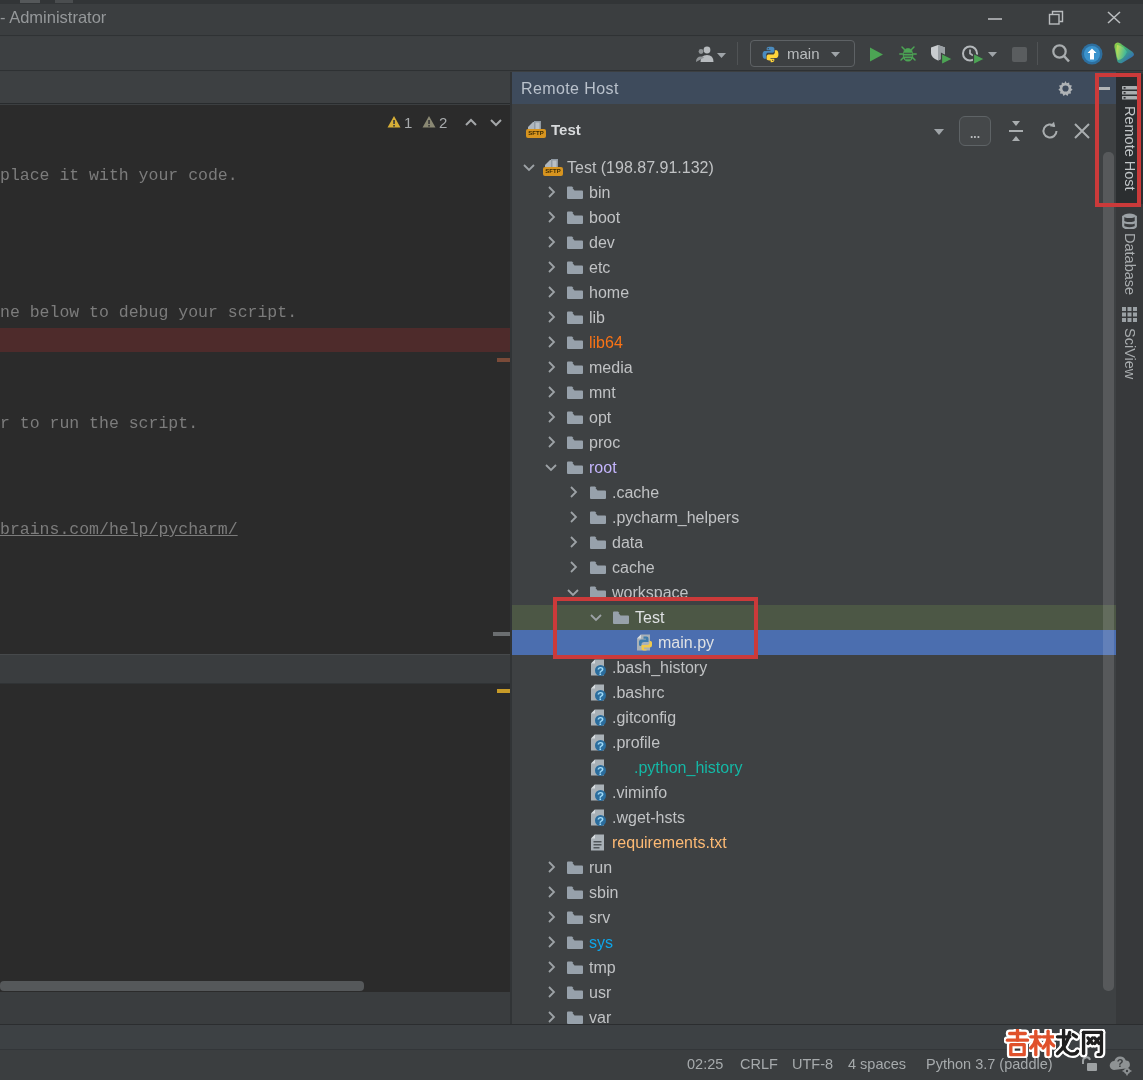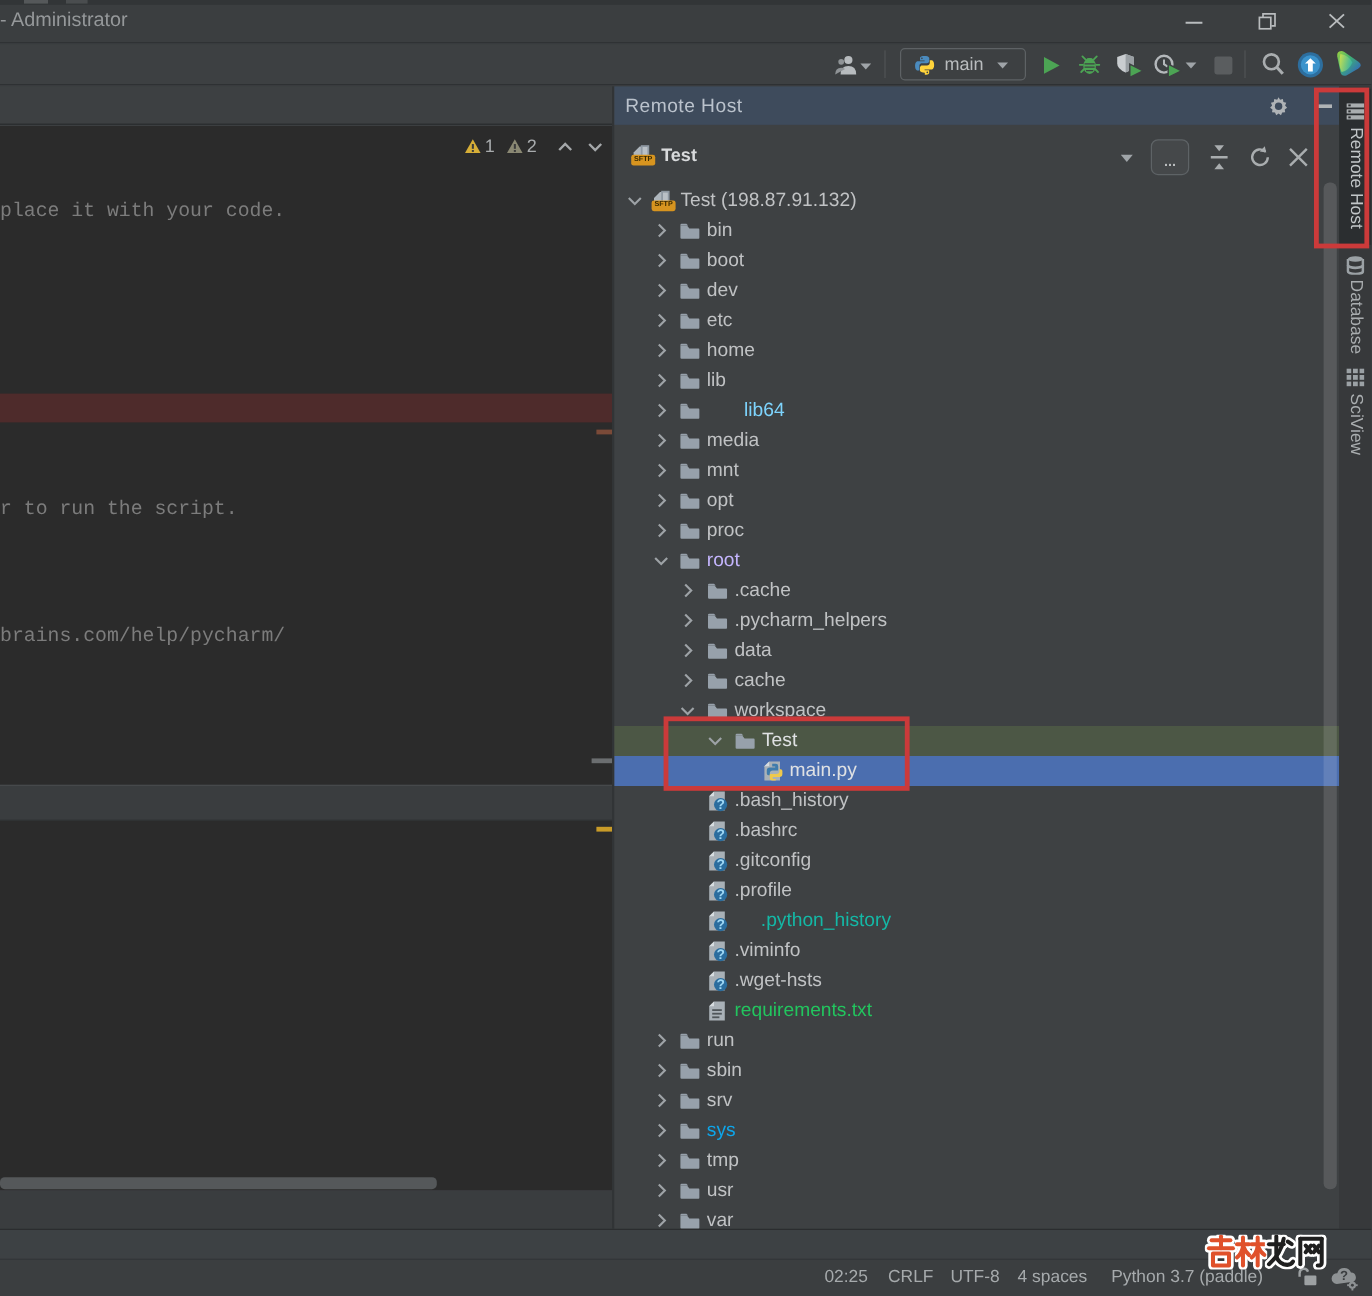--- a/index.html
+++ b/index.html
@@ -103,22 +103,23 @@
     </defs>
     <path d="M6,3 Q4,4 4.4,7 L7,20 Q8,24 12,23 L22,17 Q26,14.5 22,11.5 L10,3.2 Q8,2 6,3 Z" fill="url(#g1)"></path>
     <path d="M7,5 Q14,6 17,12 Q14,19 8,20 Q5,14 7,5 Z" fill="url(#g2)" opacity="0.9"></path>
   </svg>
 
   <div style="position:absolute;left:0;top:72px;width:510px;height:32px;background:#3d4042;border-bottom:1px solid #282b2d"></div>
 
   <div style="position:absolute;left:0;top:105px;width:510px;height:549px;background:#2b2b2b;overflow:hidden">
     <div style="position:absolute;left:0;top:223px;width:510px;height:24px;background:#4e2b2b"></div>
     <div style="position:absolute;left:0;top:61px;font:16.5px/20px 'Liberation Mono',monospace;color:#7c7c7c;white-space:pre">place it with your code.</div>
+<div style="position:absolute;left:0;top:198px;font:16.5px/20px 'Liberation Mono',monospace;color:#7c7c7c;white-space:pre">ne below to debug your script.</div>
 <div style="position:absolute;left:0;top:309px;font:16.5px/20px 'Liberation Mono',monospace;color:#7c7c7c;white-space:pre">r to run the script.</div>
-<div style="position:absolute;left:0;top:415px;font:16.5px/20px 'Liberation Mono',monospace;color:#7c7c7c;white-space:pre">brains.com/help/pycharm/</div>
+<div style="position:absolute;left:0;top:415px;font:16.5px/20px 'Liberation Mono',monospace;color:#7c7c7c;text-decoration:underline;white-space:pre">brains.com/help/pycharm/</div>
   </div>
 
   <svg style="position:absolute;left:387px;top:115px" width="14" height="14">
       <path d="M7,1 L13.5,12.5 H0.5 Z" fill="#d6ae37"></path>
       <rect x="6.2" y="5" width="1.7" height="4" fill="#3b3b3b"></rect>
       <rect x="6.2" y="10" width="1.7" height="1.6" fill="#3b3b3b"></rect>
     </svg>
   <div style="position:absolute;left:404px;top:114px;font:15px/17px 'Liberation Sans',sans-serif;color:#a8abad">1</div>
   <svg style="position:absolute;left:422px;top:115px" width="14" height="14">
       <path d="M7,1 L13.5,12.5 H0.5 Z" fill="#8a8873"></path>
@@ -244,21 +245,21 @@
       <path d="M1,3 v-0.5 a1,1 0 0 1 1,-1 h4 l1.5,1.5" fill="#97a1ab"></path>
     </svg>
 <div style="position:absolute;left:589px;top:307.5px;font:16px/20px 'Liberation Sans',sans-serif;color:#c0c2c4;white-space:nowrap">lib</div>
 <svg style="position:absolute;left:546px;top:335px" width="10" height="14">
       <path d="M3,2 L8,7 L3,12" fill="none" stroke="#9da2a6" stroke-width="1.8"></path>
     </svg>
 <svg style="position:absolute;left:566px;top:335px" width="17" height="15">
       <path d="M1,3 h5.5 l2,2.5 H16 a1,1 0 0 1 1,1 V13 a1,1 0 0 1 -1,1 H2 a1,1 0 0 1 -1,-1 Z" fill="#97a1ab"></path>
       <path d="M1,3 v-0.5 a1,1 0 0 1 1,-1 h4 l1.5,1.5" fill="#97a1ab"></path>
     </svg>
-<div style="position:absolute;left:620px;top:332.5px;font:16px/20px 'Liberation Sans',sans-serif;color:#7dd3fc;white-space:nowrap">lib64</div>
+<div style="position:absolute;left:589px;top:332.5px;font:16px/20px 'Liberation Sans',sans-serif;color:#f97316;white-space:nowrap">lib64</div>
 <svg style="position:absolute;left:546px;top:360px" width="10" height="14">
       <path d="M3,2 L8,7 L3,12" fill="none" stroke="#9da2a6" stroke-width="1.8"></path>
     </svg>
 <svg style="position:absolute;left:566px;top:360px" width="17" height="15">
       <path d="M1,3 h5.5 l2,2.5 H16 a1,1 0 0 1 1,1 V13 a1,1 0 0 1 -1,1 H2 a1,1 0 0 1 -1,-1 Z" fill="#97a1ab"></path>
       <path d="M1,3 v-0.5 a1,1 0 0 1 1,-1 h4 l1.5,1.5" fill="#97a1ab"></path>
     </svg>
 <div style="position:absolute;left:589px;top:357.5px;font:16px/20px 'Liberation Sans',sans-serif;color:#c0c2c4;white-space:nowrap">media</div>
 <svg style="position:absolute;left:546px;top:385px" width="10" height="14">
       <path d="M3,2 L8,7 L3,12" fill="none" stroke="#9da2a6" stroke-width="1.8"></path>
@@ -428,21 +429,21 @@
       </svg>
     </div>
 <div style="position:absolute;left:612px;top:807.5px;font:16px/20px 'Liberation Sans',sans-serif;color:#c0c2c4;white-space:nowrap">.wget-hsts</div>
 <svg style="position:absolute;left:590px;top:834px" width="17" height="18">
       <path d="M5,0.5 H14 V16.5 H1 V4.5 Z" fill="#a9b1b7"></path>
       <path d="M5,0.5 V4.5 H1 Z" fill="#d7dcdf"></path>
       <rect x="3.5" y="7" width="8" height="1.5" fill="#50565a"></rect>
       <rect x="3.5" y="10" width="8" height="1.5" fill="#50565a"></rect>
       <rect x="3.5" y="13" width="6" height="1.5" fill="#50565a"></rect>
     </svg>
-<div style="position:absolute;left:612px;top:832.5px;font:16px/20px 'Liberation Sans',sans-serif;color:#22c55e;white-space:nowrap">requirements.txt</div>
+<div style="position:absolute;left:612px;top:832.5px;font:16px/20px 'Liberation Sans',sans-serif;color:#fdba74;white-space:nowrap">requirements.txt</div>
 <svg style="position:absolute;left:546px;top:860px" width="10" height="14">
       <path d="M3,2 L8,7 L3,12" fill="none" stroke="#9da2a6" stroke-width="1.8"></path>
     </svg>
 <svg style="position:absolute;left:566px;top:860px" width="17" height="15">
       <path d="M1,3 h5.5 l2,2.5 H16 a1,1 0 0 1 1,1 V13 a1,1 0 0 1 -1,1 H2 a1,1 0 0 1 -1,-1 Z" fill="#97a1ab"></path>
       <path d="M1,3 v-0.5 a1,1 0 0 1 1,-1 h4 l1.5,1.5" fill="#97a1ab"></path>
     </svg>
 <div style="position:absolute;left:589px;top:857.5px;font:16px/20px 'Liberation Sans',sans-serif;color:#c0c2c4;white-space:nowrap">run</div>
 <svg style="position:absolute;left:546px;top:885px" width="10" height="14">
       <path d="M3,2 L8,7 L3,12" fill="none" stroke="#9da2a6" stroke-width="1.8"></path>

